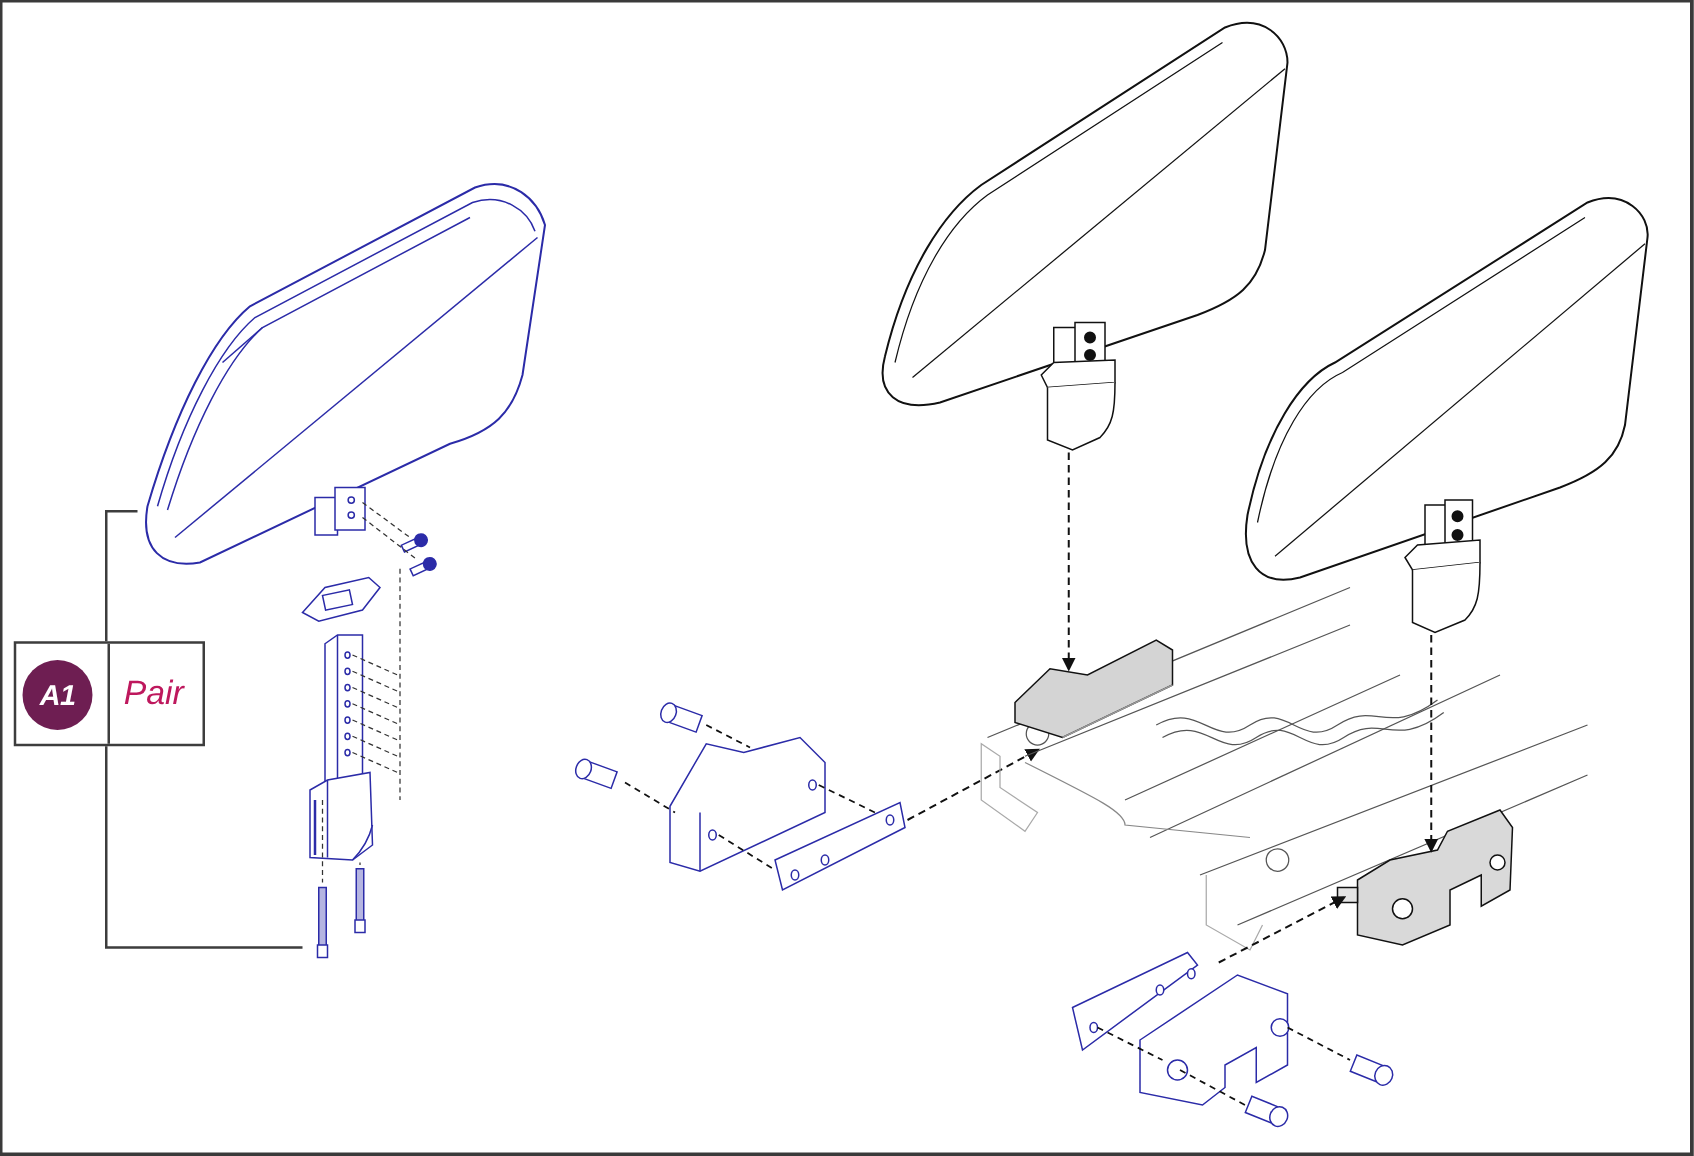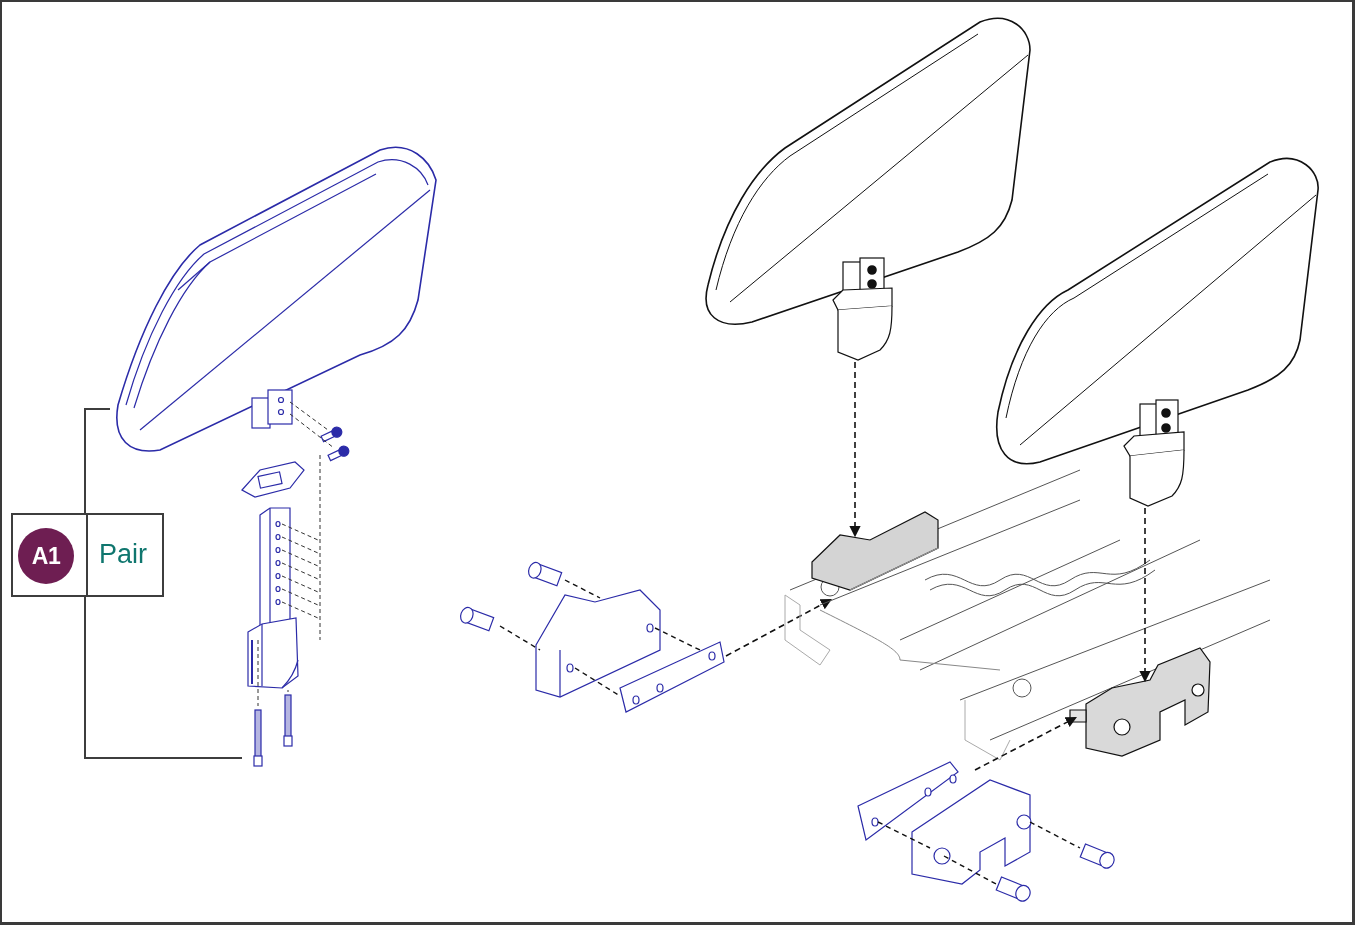--- a/index.html
+++ b/index.html
@@ -1,22 +1,22 @@
 <!DOCTYPE html>
 <html><head>
 <meta charset="utf-8">
 <style>
   html, body { margin: 0; padding: 0; background: #ffffff; }
   body { width: 1355px; height: 925px; position: relative; overflow: hidden; font-family: "Liberation Sans", sans-serif; }
   .frame { position: absolute; left: 0; top: 0; width: 1355px; height: 925px; box-sizing: border-box; border: 2px solid #3a3a3a; border-right-width: 3px; border-bottom-width: 3px; background: #fff; }
   svg.drawing { position: absolute; left: 0; top: 0; width: 1355px; height: 925px; }
-  .callout-box { position: absolute; left: 11px; top: 513px; width: 153px; height: 84px; box-sizing: border-box; border: 2px solid #3d3d3d; background: #fff; }
+  .callout-box { position: absolute; left: 11px; top: 513px; width: 153px; height: 84px; box-sizing: border-box; border: 2px solid #3d3d3d; background: #fff; font-style: italic; }
   .callout-divider { position: absolute; left: 73px; top: 0; width: 2px; height: 100%; background: #3d3d3d; }
   .badge { position: absolute; left: 5px; top: 13px; width: 56px; height: 56px; border-radius: 50%; display: flex; align-items: center; justify-content: center; color: #fff; font-weight: bold; font-size: 23px; letter-spacing: -0.5px; }
-  .qty { position: absolute; left: 86px; top: 24px; font-size: 27px; color: #0f766e; }
+  .qty { position: absolute; left: 86px; top: 24px; font-size: 27px; color: #be185d; }
 </style>
 </head>
 <body>
 
 <div class="frame"></div>
 
 <svg class="drawing" viewBox="0 0 1355 925" xmlns="http://www.w3.org/2000/svg">
   <defs>
     <marker id="arrow" viewBox="0 0 10 10" refX="8" refY="5" markerWidth="7" markerHeight="9" orient="auto">
       <path d="M0,0 L10,5 L0,10 z" fill="#111"></path>

